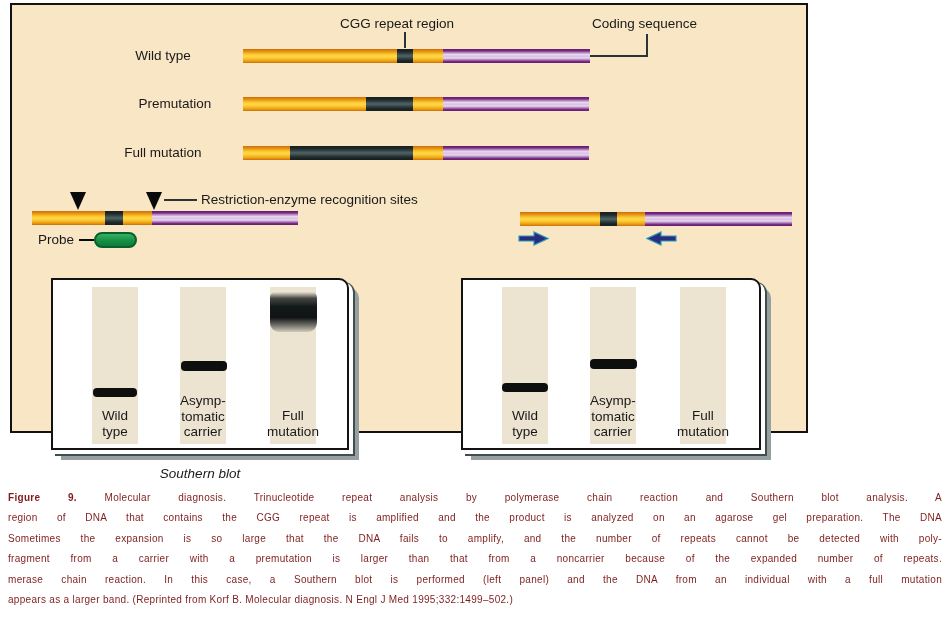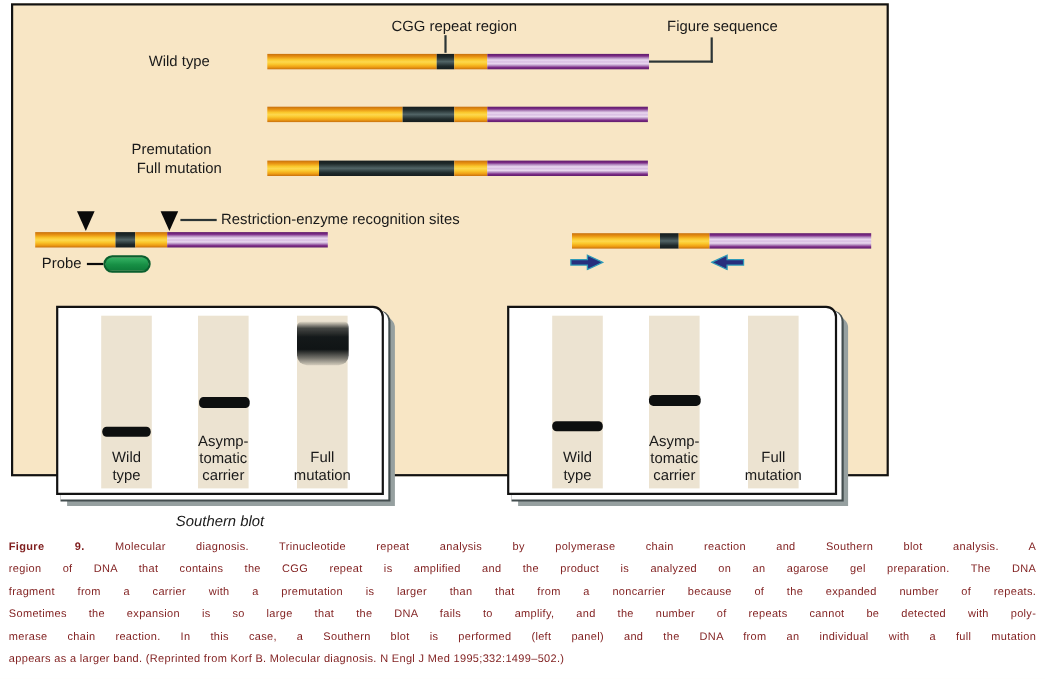--- a/index.html
+++ b/index.html
@@ -7,21 +7,21 @@
   body { font-family:"Liberation Sans","DejaVu Sans",sans-serif; color:#141414; }
   #page { position:relative; width:950px; height:617px; background:#ffffff; overflow:hidden; }
 
   
   .figure-box { position:absolute; left:10px; top:3px; width:798px; height:430px;
     background:#f8e6c5; border:2px solid #121212; }
 
   
   .lbl { position:absolute; font-size:13.5px; line-height:16px; color:#191919; white-space:nowrap; }
   .lbl-r { text-align:center; }
-  .lbl-c { text-align:right; white-space:normal; }
+  .lbl-c { text-align:left; white-space:normal; }
 
   
   .bar { position:absolute; height:14px; }
   .seg { position:absolute; top:0; height:14px; }
   .seg-orange { background:linear-gradient(180deg,#c8700d 0%,#e89312 18%,#fbc92e 38%,#fdd84e 52%,#fbc92e 66%,#ef9f14 85%,#c8700d 100%); }
   .seg-dark   { background:linear-gradient(180deg,#161d1e 0%,#1f2a2b 20%,#516466 50%,#1f2a2b 80%,#161d1e 100%); }
   .seg-purple { background:linear-gradient(180deg,#5e1d6b 0%,#7c2b86 14%,#b48cc0 26%,#ead9f0 40%,#d9bfe3 52%,#ead9f0 64%,#b48cc0 76%,#7c2b86 88%,#5e1d6b 100%); }
 
   .line { position:absolute; background:#2c3536; }
 
@@ -65,33 +65,33 @@
 </head>
 <body>
 
 <div id="page">
 
   <div class="figure-box"></div>
 
   <div class="lbl lbl-c" style="left:340px; top:16px; width:130px;">CGG repeat region</div>
   <div class="line" style="left:404px; top:32px; width:2px; height:16px;"></div>
 
-  <div class="lbl lbl-c" style="left:592px; top:16px; width:115px;">Figure sequence</div>
+  <div class="lbl lbl-c" style="left:592px; top:16px; width:115px;">Coding sequence</div>
   <div class="line" style="left:646px; top:34px; width:2px; height:23px;"></div>
   <div class="line" style="left:590px; top:55px; width:58px; height:2px;"></div>
 
   <div class="lbl lbl-r" style="left:98px; top:48px; width:130px;">Wild type</div>
   <div class="bar" style="left:243px; top:49px; width:347px;">
     <span class="seg seg-orange" style="left:0; width:154px;"></span>
     <span class="seg seg-dark" style="left:154px; width:16px;"></span>
     <span class="seg seg-orange" style="left:170px; width:30px;"></span>
     <span class="seg seg-purple" style="left:200px; width:147px;"></span>
   </div>
 
-  <div class="lbl lbl-r" style="left:91px; top:96px; width:130px;margin-top:32px;">Premutation</div>
+  <div class="lbl lbl-r" style="left:110px; top:96px; width:130px;">Premutation</div>
   <div class="bar" style="left:243px; top:97px; width:346px;">
     <span class="seg seg-orange" style="left:0; width:123px;"></span>
     <span class="seg seg-dark" style="left:123px; width:47px;"></span>
     <span class="seg seg-orange" style="left:170px; width:30px;"></span>
     <span class="seg seg-purple" style="left:200px; width:146px;"></span>
   </div>
 
   <div class="lbl lbl-r" style="left:98px; top:145px; width:130px;">Full mutation</div>
   <div class="bar" style="left:243px; top:146px; width:346px;">
     <span class="seg seg-orange" style="left:0; width:47px;"></span>
@@ -177,19 +177,19 @@
       <span>mutation</span>
     </div>
   </div>
 
   <div class="caption">
     <div class="cap-line">
       <span class="cap-head">Figure 9.</span>
       <span>Molecular diagnosis. Trinucleotide repeat analysis by polymerase chain reaction and Southern blot analysis. A</span>
     </div>
     <div class="cap-line">region of DNA that contains the CGG repeat is amplified and the product is analyzed on an agarose gel preparation. The DNA</div>
+    <div class="cap-line">Sometimes the expansion is so large that the DNA fails to amplify, and the number of repeats cannot be detected with poly-</div>
     <div class="cap-line">fragment from a carrier with a premutation is larger than that from a noncarrier because of the expanded number of repeats.</div>
-    <div class="cap-line">Sometimes the expansion is so large that the DNA fails to amplify, and the number of repeats cannot be detected with poly-</div>
     <div class="cap-line">merase chain reaction. In this case, a Southern blot is performed (left panel) and the DNA from an individual with a full mutation</div>
     <div class="cap-line cap-line-last">appears as a larger band. (Reprinted from Korf B. Molecular diagnosis. N Engl J Med 1995;332:1499–502.)</div>
   </div>
 
 </div>
 
 </body></html>

